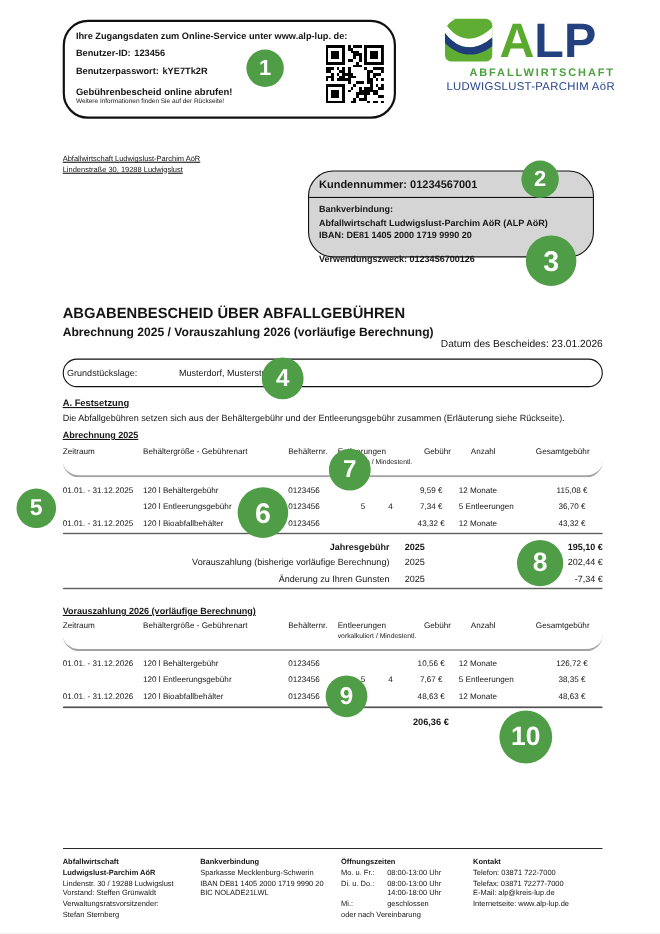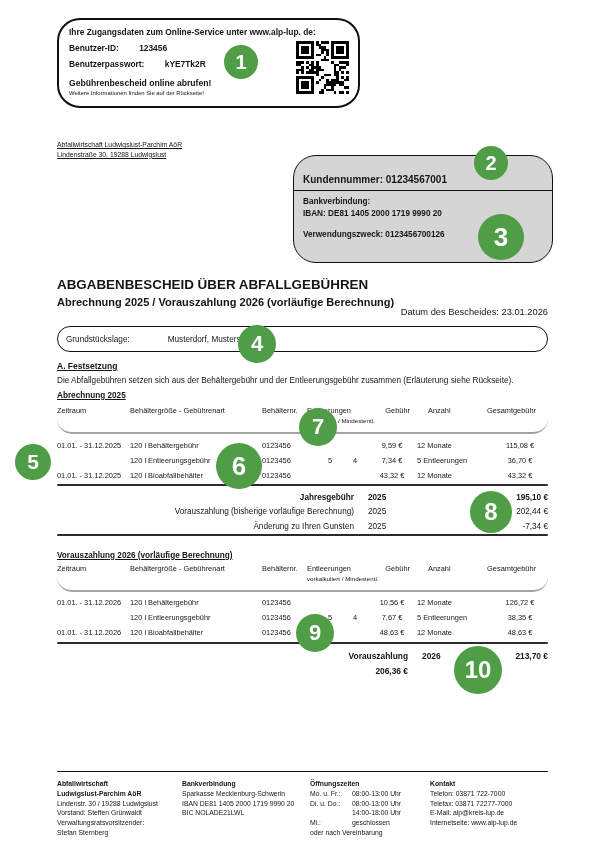--- a/index.html
+++ b/index.html
@@ -8,55 +8,55 @@
     position:relative; width:600px; height:849px; background:#fff;
     font-family:"Liberation Sans", sans-serif; color:#151515; overflow:hidden;
     margin:0 auto;
   }
   .abs { position:absolute;border-radius:23px; }
 
   
   .access-box { left:57px; top:18px; width:303px; height:90px; border:2px solid #111; padding:7px 10px; }
   .access-title { font-size:8.4px; font-weight:bold; }
   .access-line { font-size:8.4px; font-weight:bold; margin-top:6px; }
-  .access-line .val { margin-left:18px; }
+  .access-line .val { margin-left:1px; }
   .access-cta { font-size:8.6px; font-weight:bold; margin-top:9px; }
   .access-note { font-size:5.9px; margin-top:1.5px; }
   .qr { position:absolute; right:9px; top:21px; width:53px; height:53px; }
 
   
   .logo { left:404px; top:16px; width:155px; }
   .logo-row { display:flex; align-items:flex-end; }
   .logo-mark { width:45px; height:41px; }
   .logo-letters { font-size:44px; font-weight:bold; line-height:38px; letter-spacing:0px; margin-left:5px; }
   .lg-green { color:#5aaa2e; }
   .lg-blue { color:#23407f; }
   .logo-line1 { font-size:10px; font-weight:bold; color:#4ba23c; letter-spacing:1.7px; text-align:right; margin-top:4px; }
   .logo-line2 { font-size:10.3px; color:#27448c; letter-spacing:0.3px; text-align:right; margin-top:2px; }
 
   
   .sender { left:57px; top:140px; font-size:6.8px; line-height:9.5px; }
   .sender div { text-decoration:underline; }
   .recipient { left:57px; top:174px; font-size:9.6px; line-height:16.5px; }
 
   
-  .customer-box { left:293px; top:155px; width:260px; height:108px; background:#d5d5d5; border:1.5px solid #111; padding:18px 9px; }
+  .customer-box { left:280px; top:155px; width:260px; height:79px; background:#d5d5d5; border:1.5px solid #111; padding:7px 9px; }
   .kdnr { font-size:10px; font-weight:bold; }
   .cust-divider { border:none; border-top:1.3px solid #111; margin:5px -9px 5px -9px; }
   .cust-line { font-size:8.2px; font-weight:bold; line-height:11.5px; }
   .cust-zweck { margin-top:10px; }
 
   
   .doc-title { left:57px; top:277px; font-size:13.4px; font-weight:bold; }
   .doc-subtitle { left:57px; top:296px; font-size:11px; font-weight:bold; }
   .doc-date { right:52px; top:307px; font-size:9.3px; }
 
   
   .property-box { left:57px; top:326px; width:491px; height:26px; border:1.5px solid #111; display:flex; align-items:center; font-size:8.2px; }
-  .property-box .lbl { margin-left:8px; }
+  .property-box .lbl { margin-left:3px; }
   .property-box .val { margin-left:38px; }
 
   
   .sec-heading { left:57px; top:361px; font-size:8.5px; font-weight:bold; text-decoration:underline; }
   .sec-intro { left:57px; top:376px; font-size:8.2px; }
 
   .tbl-heading { font-size:8.2px; font-weight:bold; text-decoration:underline; }
   .t1-heading { left:57px; top:391px; }
   .t2-heading { left:57px; top:551px; }
 
@@ -249,31 +249,45 @@
           <rect x="14" y="0" width="7" height="7" fill="#000"></rect>
           <rect x="15" y="1" width="5" height="5" fill="#fff"></rect>
           <rect x="16" y="2" width="3" height="3" fill="#000"></rect>
           <rect x="0" y="14" width="7" height="7" fill="#000"></rect>
           <rect x="1" y="15" width="5" height="5" fill="#fff"></rect>
           <rect x="2" y="16" width="3" height="3" fill="#000"></rect>
         </svg>
     </div>
   </div>
 
+  <div class="abs logo">
+    <div class="logo-row">
+      <svg class="logo-mark" viewBox="0 0 45 41">
+        <rect x="0.5" y="1" width="43" height="39" rx="6" fill="#5fae33"></rect>
+        <path d="M0.5,5 C11,21 26,25 43.5,9 L43.5,18 C27,32 12,29 0.5,14 Z" fill="#ffffff"></path>
+        <path d="M0.5,14 C12,29 27,32 43.5,18 L43.5,26 C28,38 13,35 0.5,23 Z" fill="#1e3d7a"></path>
+        <path d="M0.5,1 L10,1 C5,4 2,7 0.5,11 Z" fill="#ffffff"></path>
+      </svg>
+      <div class="logo-letters"><span class="lg-green">A</span><span class="lg-blue">LP</span></div>
+    </div>
+    <div class="logo-line1">ABFALLWIRTSCHAFT</div>
+    <div class="logo-line2">LUDWIGSLUST-PARCHIM AöR</div>
+  </div>
 
   <div class="abs sender">
     <div>Abfallwirtschaft Ludwigslust-Parchim AöR</div>
     <div>Lindenstraße 30, 19288 Ludwigslust</div>
   </div>
 
 
   <div class="abs customer-box">
     <div class="kdnr">Kundennummer: 01234567001</div>
     <hr class="cust-divider">
     <div class="cust-line">Bankverbindung:</div>
+    <div class="cust-line">Abfallwirtschaft Ludwigslust-Parchim AöR (ALP AöR)</div>
     <div class="cust-line">IBAN: DE81 1405 2000 1719 9990 20</div>
     <div class="cust-line cust-zweck">Verwendungszweck: 0123456700126</div>
   </div>
 
   <div class="abs doc-title">ABGABENBESCHEID ÜBER ABFALLGEBÜHREN</div>
   <div class="abs doc-subtitle">Abrechnung 2025 / Vorauszahlung 2026 (vorläufige Berechnung)</div>
   <div class="abs doc-date">Datum des Bescheides: 23.01.2026</div>
 
   <div class="abs property-box">
     <span class="lbl">Grundstückslage:</span>
@@ -386,25 +400,20 @@
         <span class="c4"></span>
         <span class="c5"></span>
         <span class="c6">48,63 €</span>
         <span class="c7">12 Monate</span>
         <span class="c8">48,63 €</span>
     </div>
   </div>
   <div class="abs rule-double rd-3"></div>
 
   <div class="abs summary t2-summary">
-    <div class="srow">
-      <span class="s-label">Vorauszahlung</span>
-        <span class="s-year">2026</span>
-        <span class="s-amount">213,70 €</span>
-    </div>
     <div class="srow">
         <span class="s-amount">206,36 €</span>
     </div>
   </div>
 
   <div class="abs footer-rule"></div>
   <div class="abs footer">
     <div>
       <div class="fh">Abfallwirtschaft</div>
       <div class="fh">Ludwigslust-Parchim AöR</div>

